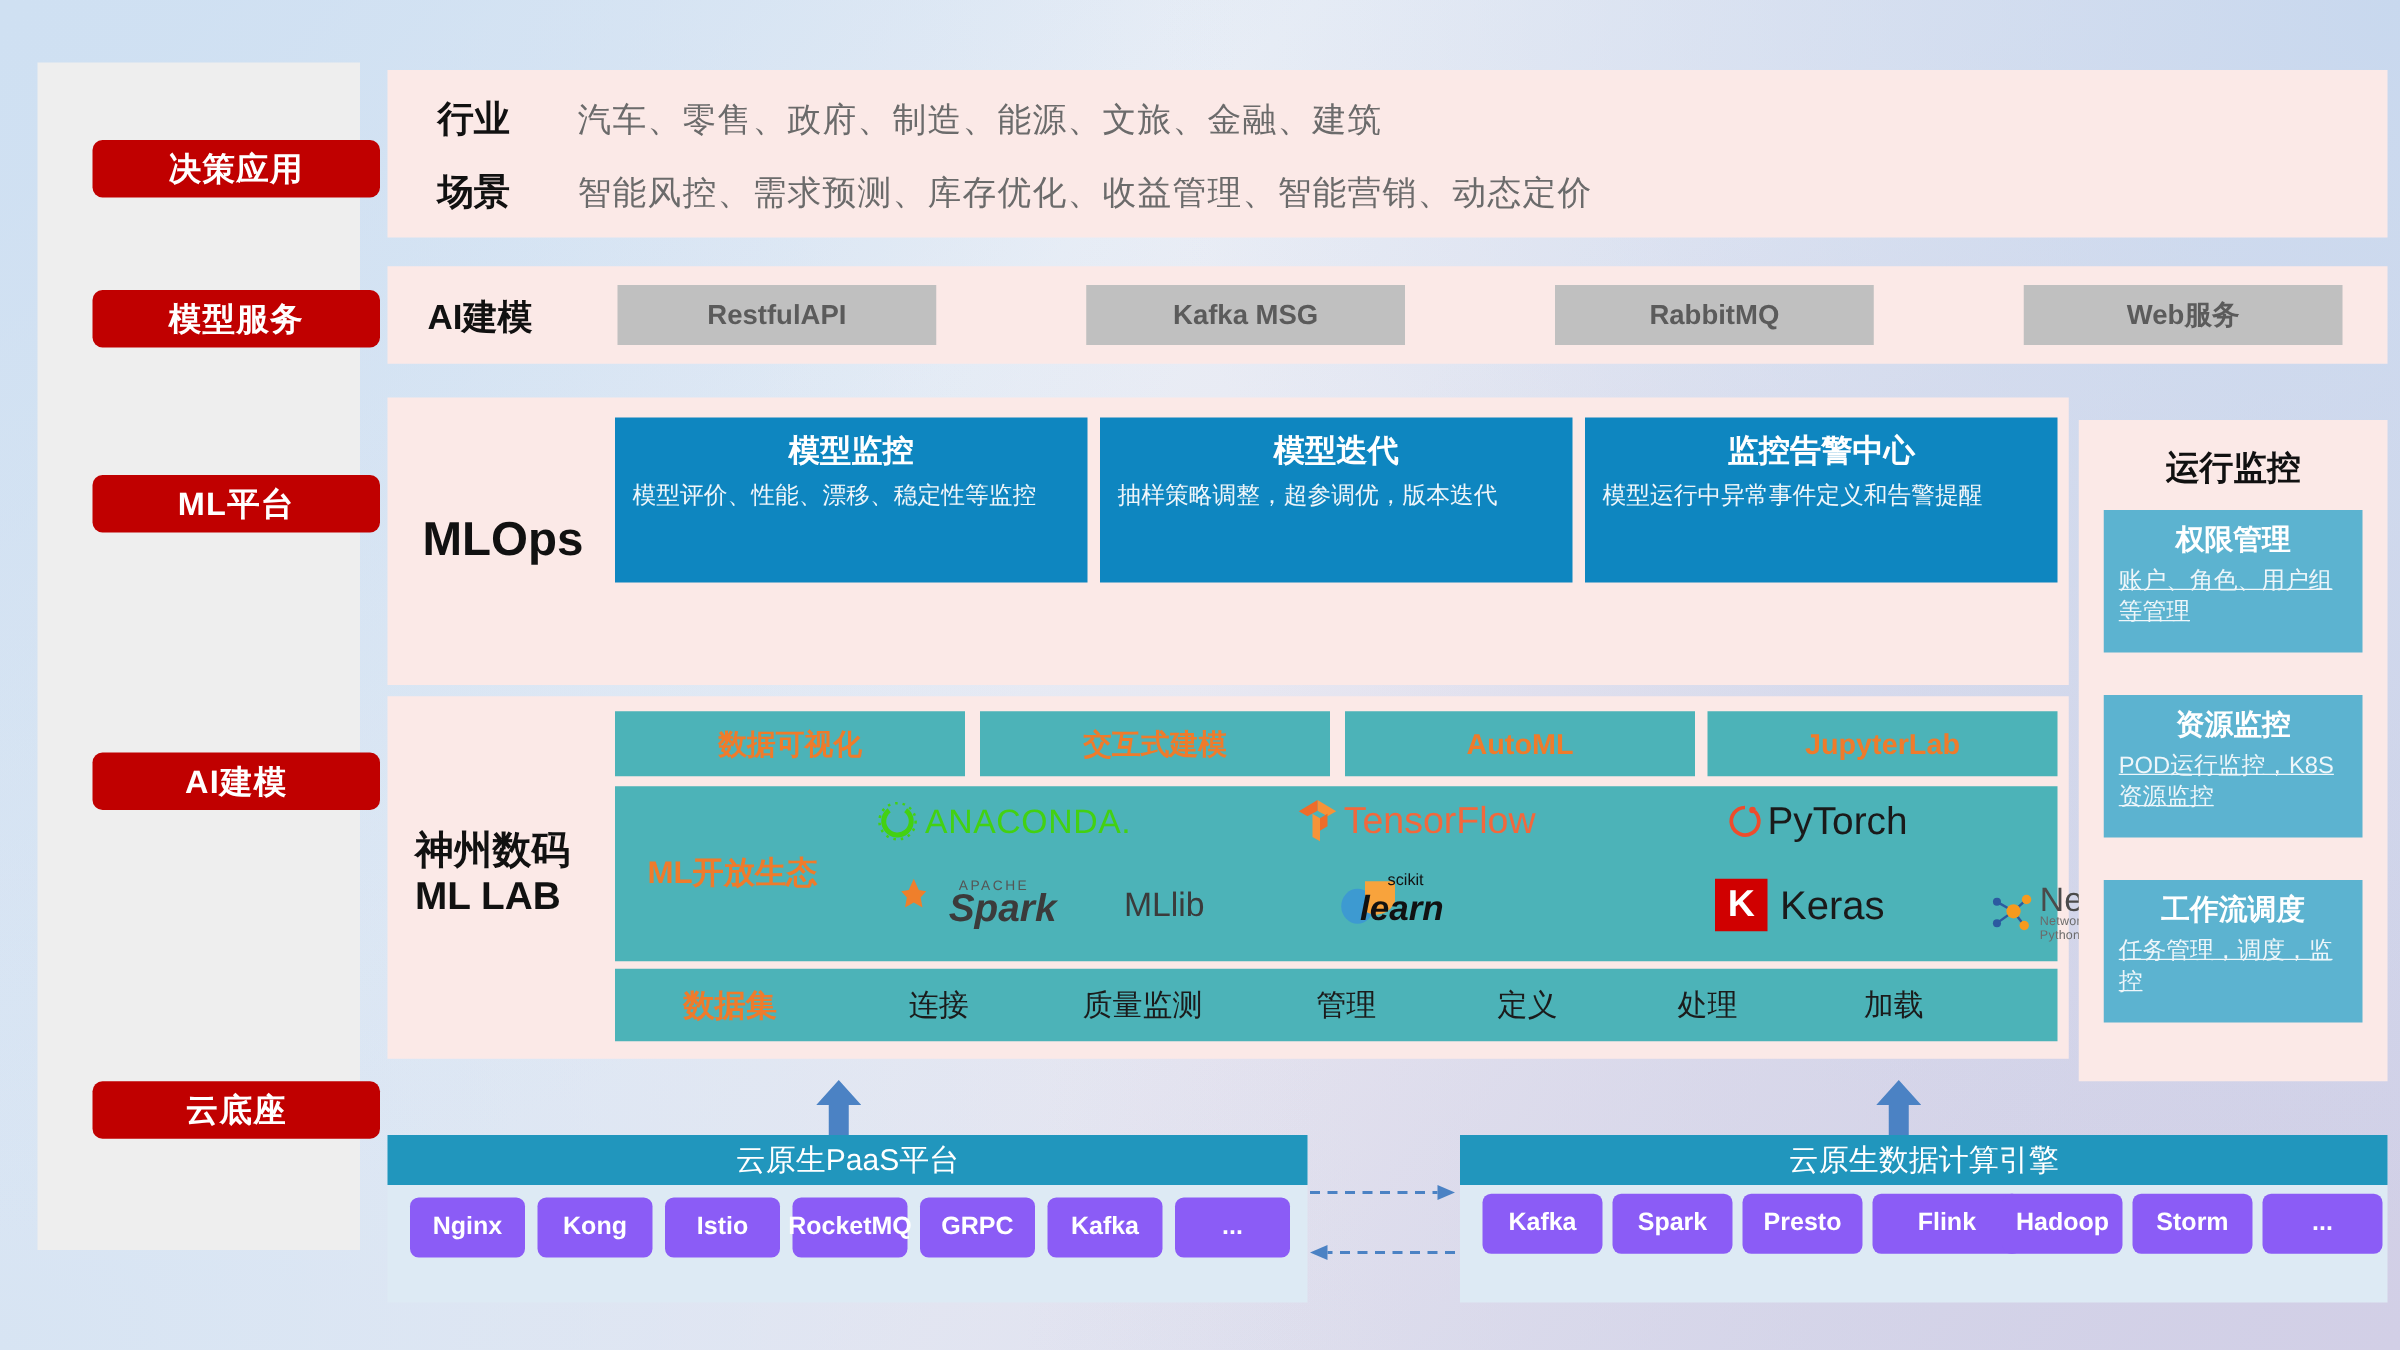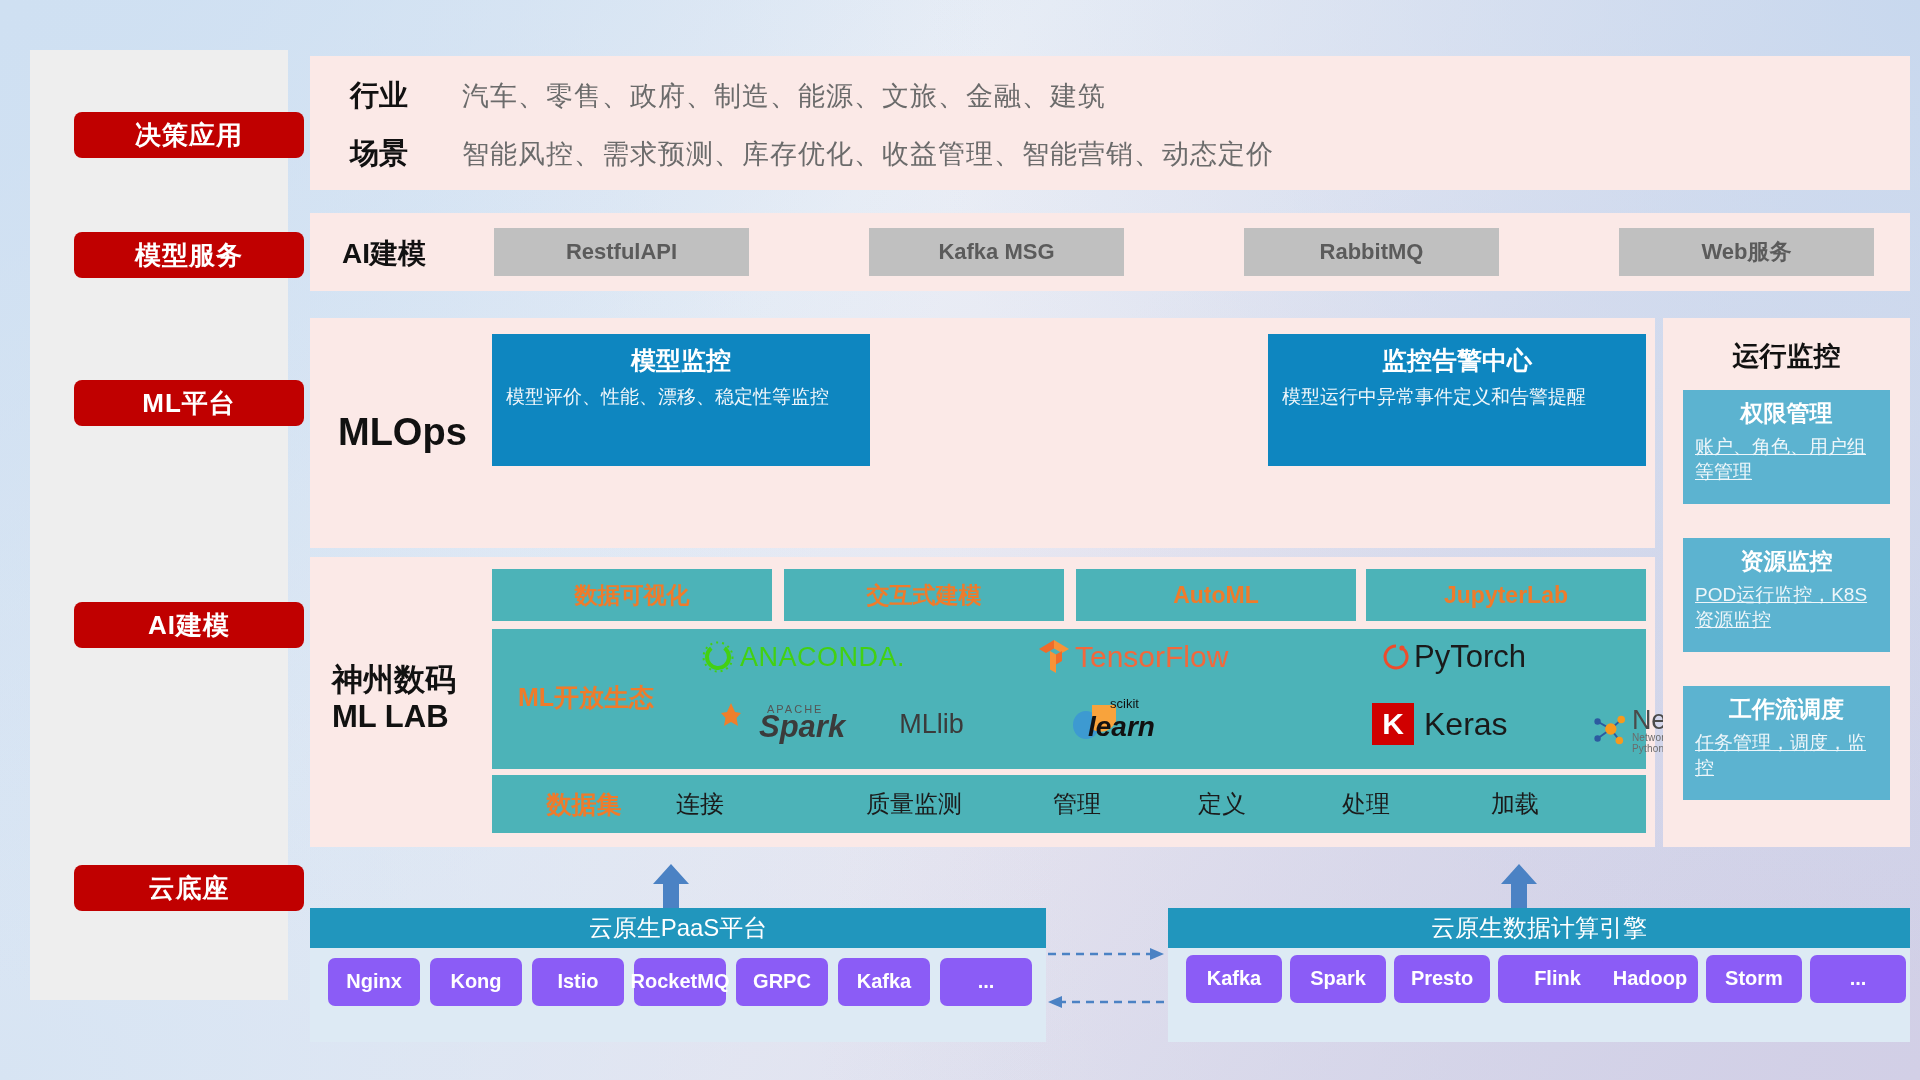--- a/index.html
+++ b/index.html
@@ -171,20 +171,24 @@
       </div>
   </div>
 
   <div class="panel" style="left:310px; top:318px; width:1345px; height:230px;">
     <div class="sec-label" style="left:28px; top:92px; font-size:38px;">MLOps</div>
 
     <div class="mlops-card" style="left:182px; top:16px; width:378px; height:132px;">
       <div class="t">模型监控</div>
       <div class="d">模型评价、性能、漂移、稳定性等监控</div>
     </div>
+    <div class="mlops-card" style="left:570px; top:16px; width:378px; height:132px;">
+      <div class="t">模型迭代</div>
+      <div class="d">抽样策略调整，超参调优，版本迭代</div>
+    </div>
     <div class="mlops-card" style="left:958px; top:16px; width:378px; height:132px;">
       <div class="t">监控告警中心</div>
       <div class="d">模型运行中异常事件定义和告警提醒</div>
     </div>
 
   </div>
 
   <div class="panel" style="left:310px; top:557px; width:1345px; height:290px;">
     <div class="sec-label" style="left:22px; top:105px; font-size:31px;">
       <div>神州数码</div>
@@ -281,30 +285,30 @@
         </svg>
         <span style="display:inline-block; margin-left:4px;">
           <span class="logo-txt" style="display:block; color:#4a4a4a; font-size:27px;">NetworkX</span>
           <span style="display:block; font-size:10px; color:#6b6b6b; letter-spacing:0.2px; margin-top:-4px;">Network Analysis in Python</span>
         </span>
       </div>
     </div>
 
     <div class="lab-ds" style="left:182px; top:218px; width:1154px; height:58px;">
       <div class="first" style="width:184px; text-align:center;">数据集</div>
-      <div class="it" style="width:150px; text-align:left;">连接</div>
+      <div class="it" style="width:150px; text-align:center;">连接</div>
       <div class="it" style="width:176px; text-align:center;">质量监测</div>
       <div class="it" style="width:150px; text-align:center;">管理</div>
       <div class="it" style="width:140px; text-align:center;">定义</div>
       <div class="it" style="width:148px; text-align:center;">处理</div>
       <div class="it" style="width:150px; text-align:center;">加载</div>
     </div>
   </div>
 
-  <div class="panel" style="left:1663px; top:318px; width:247px; height:529px;">
+  <div class="panel" style="left:1663px; top:336px; width:247px; height:529px;">
     <div class="mon-title" style="top:20px;">运行监控</div>
 
     <div class="mon-card" style="left:20px; top:72px; width:207px; height:114px;">
       <div class="t">权限管理</div>
       <div class="d">账户、角色、用户组等管理</div>
     </div>
     <div class="mon-card" style="left:20px; top:220px; width:207px; height:114px;">
       <div class="t">资源监控</div>
       <div class="d">POD运行监控，K8S资源监控</div>
     </div>

